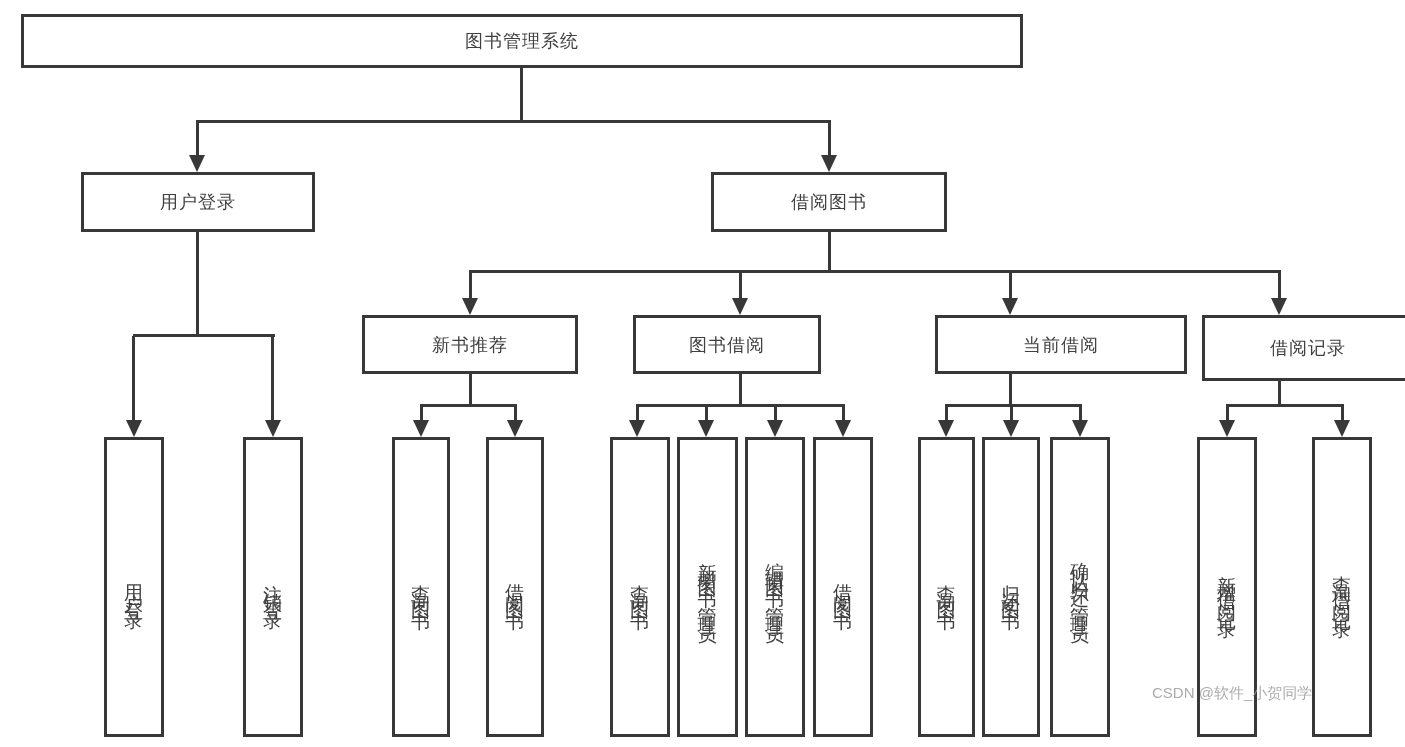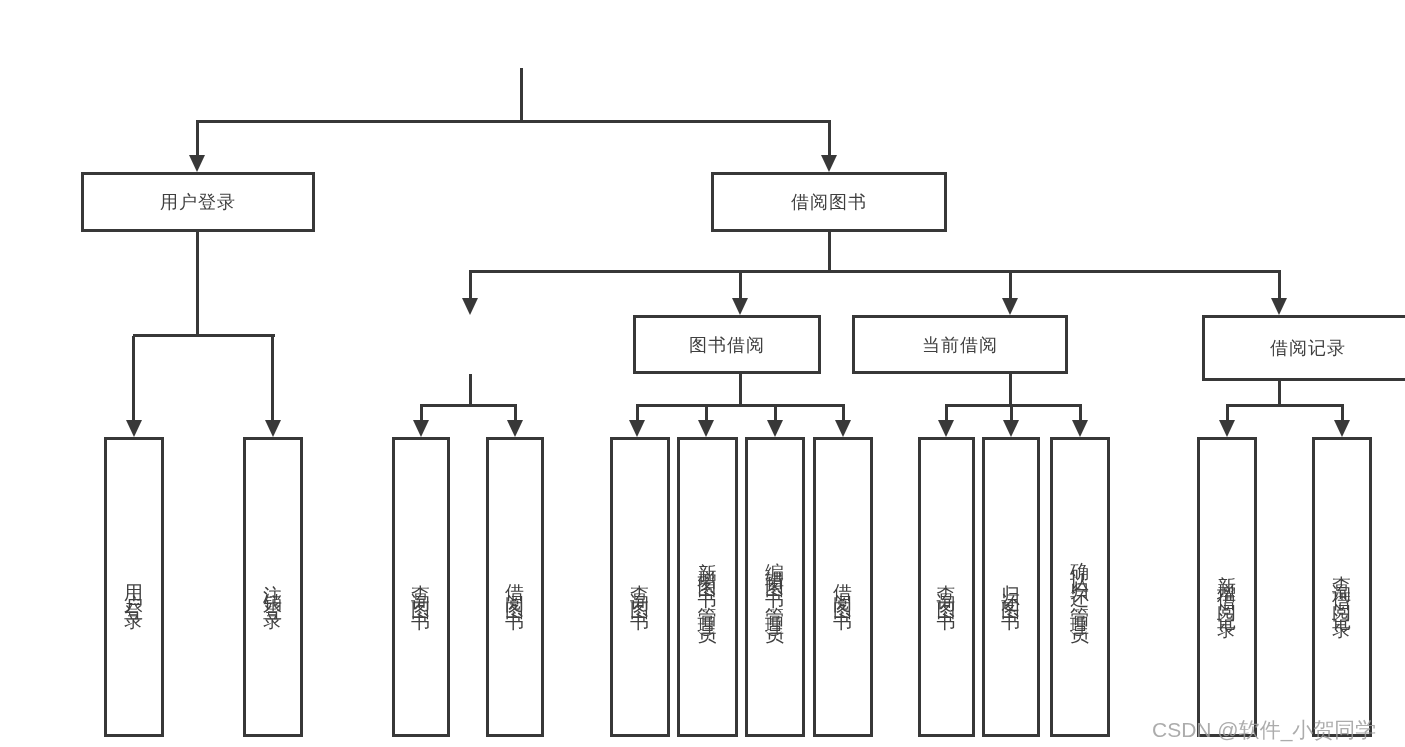--- a/index.html
+++ b/index.html
@@ -19,29 +19,32 @@
     writing-mode:vertical-rl;text-orientation:mixed;
     letter-spacing:9px;line-height:1;font-size:19px;
   }
   .ln{position:absolute;background:#383838;z-index:1;}
   .ar{
     position:absolute;width:0;height:0;z-index:1;
     border-left:8px solid transparent;border-right:8px solid transparent;
     border-top:17px solid #383838;
   }
   .watermark{
-    position:absolute;left:1152px;top:716px;z-index:5;
-    font-size:21px;color:rgba(158,158,158,0.85);white-space:nowrap;
+    position:absolute;left:1152px;top:684px;z-index:5;
+    font-size:15px;color:rgba(158,158,158,0.85);white-space:nowrap;
   }
 </style>
 </head>
 <body>
 
 <div class="stage">
 
+  <div class="box" style="left:21px;top:14px;width:1002px;height:54px">
+    <span>图书管理系统</span>
+  </div>
 
   <i class="ln" style="left:520px;top:68px;width:3px;height:54px"></i>
   <i class="ln" style="left:196px;top:120px;width:635px;height:3px"></i>
   <i class="ln" style="left:196px;top:122px;width:3px;height:36px"></i>
   <i class="ar" style="left:189px;top:155px"></i>
   <i class="ln" style="left:828px;top:122px;width:3px;height:36px"></i>
   <i class="ar" style="left:821px;top:155px"></i>
 
   <div class="box" style="left:81px;top:172px;width:234px;height:60px">
     <span>用户登录</span>
@@ -61,24 +64,27 @@
   <i class="ln" style="left:469px;top:270px;width:812px;height:3px"></i>
   <i class="ln" style="left:469px;top:272px;width:3px;height:26px"></i>
   <i class="ar" style="left:462px;top:298px"></i>
   <i class="ln" style="left:739px;top:272px;width:3px;height:26px"></i>
   <i class="ar" style="left:732px;top:298px"></i>
   <i class="ln" style="left:1009px;top:272px;width:3px;height:26px"></i>
   <i class="ar" style="left:1002px;top:298px"></i>
   <i class="ln" style="left:1278px;top:272px;width:3px;height:26px"></i>
   <i class="ar" style="left:1271px;top:298px"></i>
 
+  <div class="box" style="left:362px;top:315px;width:216px;height:59px">
+    <span>新书推荐</span>
+  </div>
   <div class="box" style="left:633px;top:315px;width:188px;height:59px">
     <span>图书借阅</span>
   </div>
-  <div class="box" style="left:852px;top:315px;width:216px;height:59px">
+  <div class="box" style="left:935px;top:315px;width:252px;height:59px">
     <span>当前借阅</span>
   </div>
   <div class="box" style="left:1202px;top:315px;width:212px;height:66px">
     <span>借阅记录</span>
   </div>
 
   <i class="ln" style="left:469px;top:374px;width:3px;height:32px"></i>
   <i class="ln" style="left:420px;top:404px;width:97px;height:3px"></i>
   <i class="ln" style="left:420px;top:406px;width:3px;height:16px"></i>
   <i class="ar" style="left:413px;top:420px"></i>

